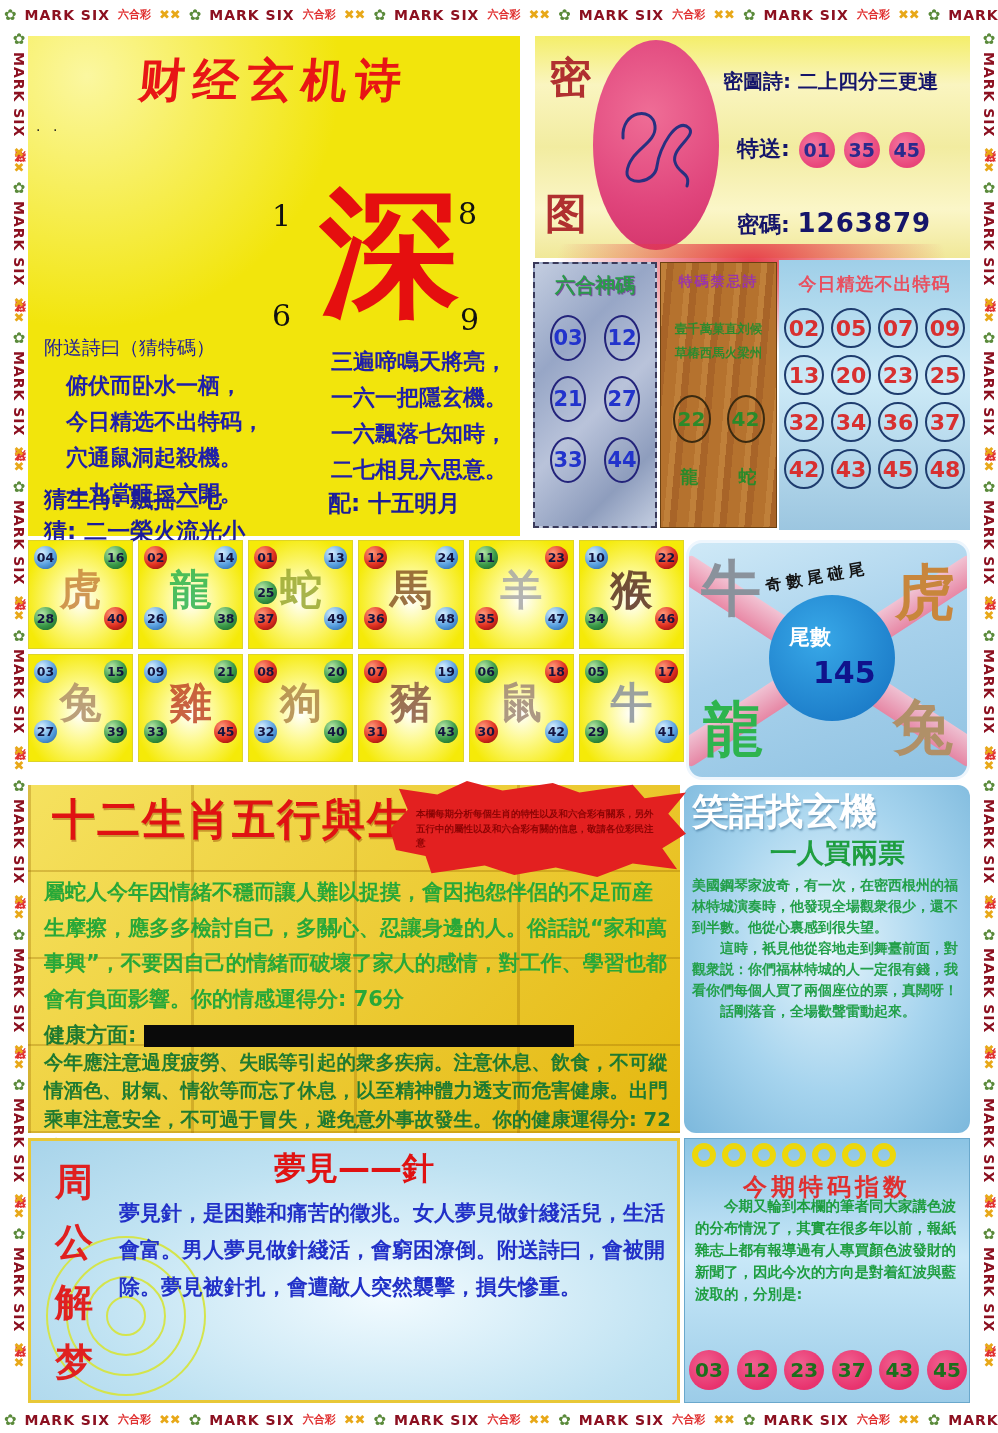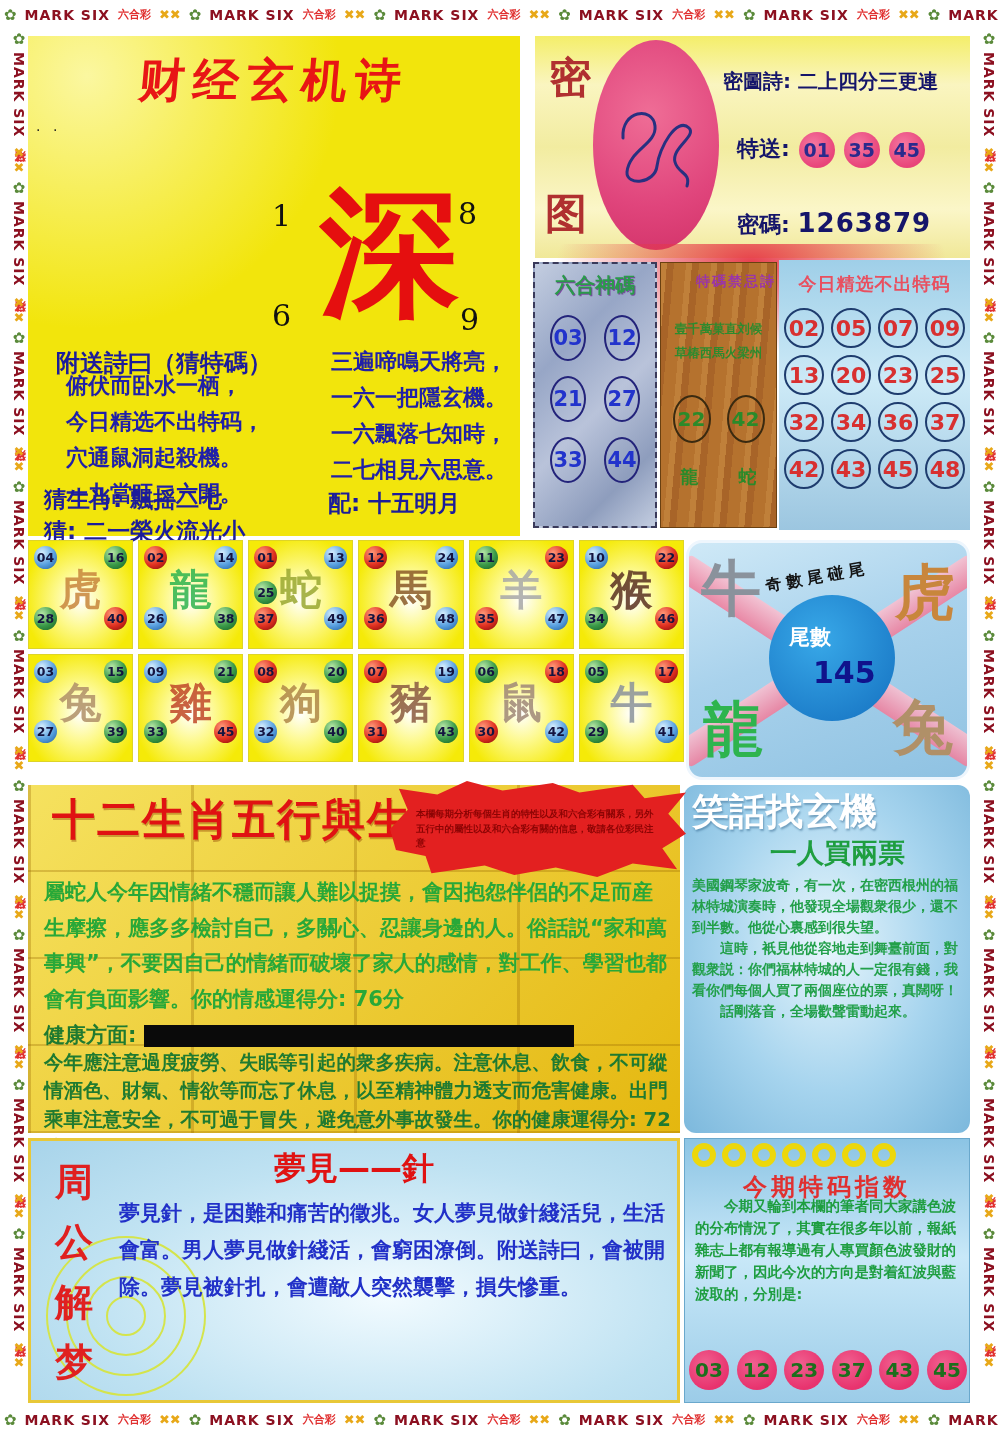--- a/index.html
+++ b/index.html
@@ -24,21 +24,21 @@
     background:radial-gradient(circle at 12% 8%, #fbf7a0 0%, #f2e50c 40%);}
   .pp-title{position:absolute;left:0;right:0;top:14px;text-align:center;margin:0;
     color:#e81515;font-size:46px;font-weight:bold;letter-spacing:8px;transform:skewX(-5deg);}
   .pp-dots{position:absolute;left:8px;top:82px;color:#222;font-size:14px;letter-spacing:4px;}
   .pp-issue{position:absolute;left:14px;top:102px;margin:0;color:#1c1c9a;font-size:27px;font-weight:bold;}
   .pp-num{position:absolute;font-family:"DejaVu Serif",serif;font-size:30px;color:#111;}
   .n-tl{left:244px;top:162px;} .n-tr{left:430px;top:160px;}
   .n-bl{left:244px;top:262px;} .n-br{left:432px;top:266px;}
   .pp-big{position:absolute;left:292px;top:146px;color:#e50f0f;font-size:140px;line-height:1;
     font-weight:bold;font-family:"DejaVu Serif",serif;}
-  .pp-sub{position:absolute;left:12px;top:295px;margin:16px;color:#1c1c9a;font-size:24px;font-weight:bold;}
+  .pp-sub{position:absolute;left:12px;top:295px;margin:4px;color:#1c1c9a;font-size:19px;font-weight:normal;}
   .poem-col{position:absolute;color:#2020a8;font-size:22px;font-weight:bold;line-height:36px;}
   .poem-left{left:38px;top:332px;}
   .poem-right{left:303px;top:308px;}
   .pp-guess1{position:absolute;left:16px;top:448px;color:#1c1c9a;font-size:23px;font-weight:bold;}
   .pp-guess2{position:absolute;left:16px;top:480px;color:#1c1c9a;font-size:23px;font-weight:bold;}
   .pp-match{position:absolute;left:300px;top:452px;color:#1c1c9a;font-size:23px;font-weight:bold;}
 
   
   .secret-panel{position:absolute;left:535px;top:36px;width:435px;height:222px;
     background:linear-gradient(180deg,#f4ee6a 0%,#faf5c0 22%,#f2eca0 50%,#fbf6c8 78%,#f0e898 100%);}
@@ -67,21 +67,21 @@
     text-shadow:1px 1px 0 #7a4aa0;}
   .lh-grid{display:grid;grid-template-columns:auto auto;justify-content:center;
     column-gap:18px;row-gap:15px;margin-top:16px;}
   .oval-num{display:flex;align-items:center;justify-content:center;width:36px;height:46px;
     border:2px solid #23237a;border-radius:50%;color:#2233cc;font-weight:bold;font-size:21px;}
 
   
   .wood-panel{position:absolute;left:660px;top:262px;width:117px;height:266px;z-index:1;
     border:1px solid #6a4010;
     background:repeating-linear-gradient(95deg,#c0803a 0 6px,#a86428 6px 13px,#b5722e 13px 25px);}
-  .wd-title{margin:10px 0 0;text-align:right;color:#9a35a8;font-size:14px;font-weight:bold;letter-spacing:2px;}
+  .wd-title{margin:10px 0 0;text-align:center;color:#9a35a8;font-size:14px;font-weight:bold;letter-spacing:2px;}
   .wd-line{margin:0;text-align:center;color:#2e8a2e;font-size:12.5px;font-weight:bold;line-height:1.9;}
   .wd-lines{margin-top:26px;}
   .wd-nums{display:flex;justify-content:center;gap:16px;margin-top:30px;}
   .wood-num{display:flex;align-items:center;justify-content:center;width:38px;height:48px;
     border:2px solid #3a2a10;border-radius:50%;color:#2a8a2a;font-size:20px;font-weight:bold;}
   .wd-chars{display:flex;justify-content:center;gap:40px;margin-top:22px;
     color:#2a8a2a;font-size:18px;font-weight:bold;}
 
   
   .exclude-panel{position:absolute;left:779px;top:260px;width:191px;height:270px;z-index:1;

